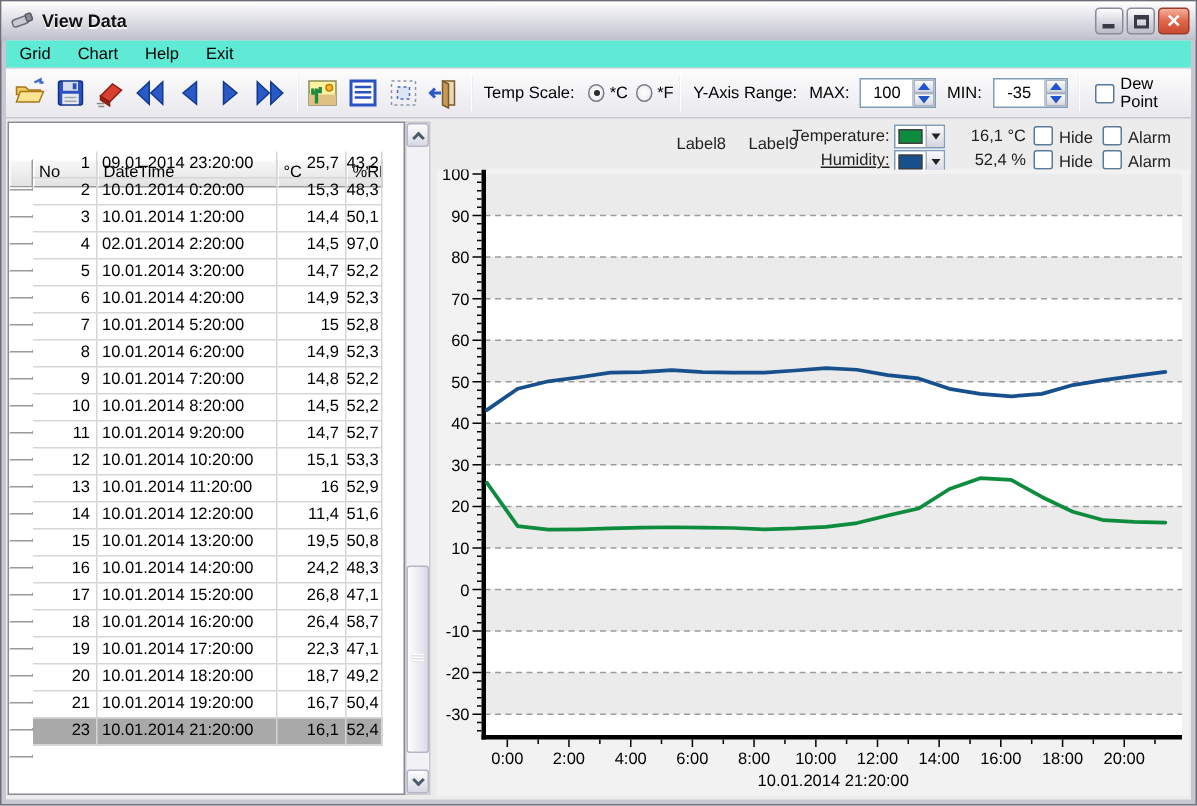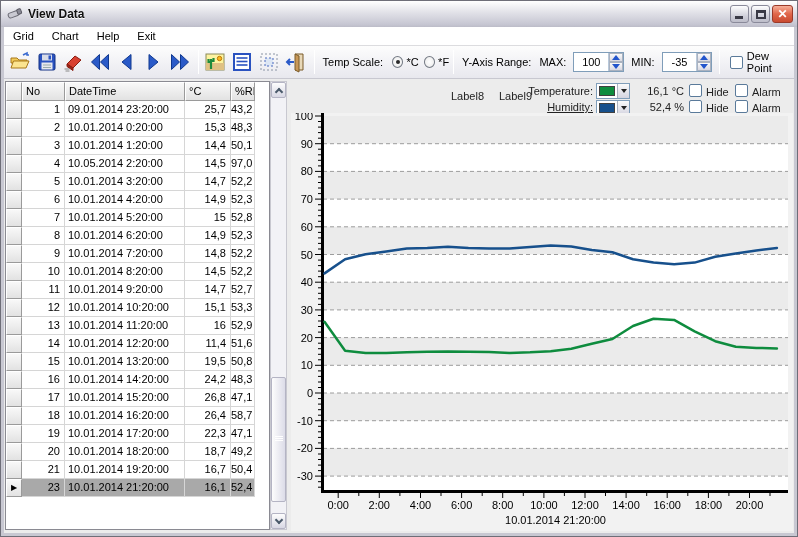--- a/index.html
+++ b/index.html
@@ -14,21 +14,21 @@
   .winbtns { position:absolute; right:4px; top:4px; display:flex; gap:2px; }
   .wbtn { width:19px; height:18px; border:1px solid #8a8a9a; border-radius:3px;
     background:linear-gradient(#fefefe,#d2d2dc 60%,#bdbdc9); position:relative; cursor:default; }
   .wbtn.close { width:21px; border-color:#9a3a2a; background:linear-gradient(#f6b09a,#e0664a 50%,#c94a30); }
   .glyph-min { position:absolute; left:4px; bottom:3px; width:8px; height:3px; background:#3a3a46; }
   .glyph-max { position:absolute; left:4px; top:4px; width:10px; height:9px; border:2px solid #3a3a46; border-top-width:3px; }
   .glyph-close { position:absolute; inset:0; color:#fff; font-weight:bold; font-size:12px; text-align:center; line-height:17px; }
   
   .client { position:absolute; top:26px; left:3px; right:3px; bottom:3px; background:#ececec; }
   
-  .menubar { position:absolute; top:0; left:0; right:0; height:19px; background:#ffffff; border-bottom:1px solid #dcdcdf; display:flex; align-items:center; }
+  .menubar { position:absolute; top:0; left:0; right:0; height:19px; background:#5eead4; border-bottom:1px solid #dcdcdf; display:flex; align-items:center; }
   .menuitem { padding:2px 9px; cursor:default; }
   
   .toolbar { position:absolute; top:19px; left:0; right:0; height:33px;
     background:linear-gradient(#fdfdfd,#e8e8ee); border-bottom:1px solid #c8c8d0;
     display:flex; align-items:center; padding-left:4px; }
   .tbtn { width:26px; height:26px; margin-right:2px; display:flex; align-items:center; justify-content:center; border:1px solid transparent; border-radius:2px; }
   .tsep { width:1px; height:24px; background:#c2c2cc; border-right:1px solid #fff; margin:0 4px; }
   .tlabel { margin:0 4px 0 4px; white-space:nowrap;text-align:center; }
   .radio { width:12px; height:12px; border:1px solid #747a84; border-radius:50%; background:radial-gradient(#fff,#e8e8e8); position:relative; margin:0 3px 0 5px; }
   .radio.checked::after { content:""; position:absolute; left:3px; top:3px; width:4px; height:4px; border-radius:50%; background:#2a2a2a; }
@@ -37,21 +37,21 @@
   .spinbtns { width:15px; border-left:1px solid #b8c8da; display:flex; flex-direction:column; }
   .spinbtn { flex:1; background:linear-gradient(#fafafa,#d8d8e2); border:1px solid #aab2c0; display:flex; align-items:center; justify-content:center; }
   .tri-up { width:0; height:0; border-left:4px solid transparent; border-right:4px solid transparent; border-bottom:5px solid #2255cc; }
   .tri-dn { width:0; height:0; border-left:4px solid transparent; border-right:4px solid transparent; border-top:5px solid #2255cc; }
   .checkbox { width:13px; height:13px; background:#fff; border:1px solid #5a7a9a; border-radius:2px; }
   
   .grid { position:absolute; left:1px; top:54px; width:265px; height:449px; background:#fff; border:1px solid #8a8a92; overflow:hidden; }
   .grow { display:flex; height:18px; }
   .ghead { height:19px; }
   .c { border-right:1px solid #d6d6d6; border-bottom:1px solid #d6d6d6; line-height:17px; overflow:hidden; white-space:nowrap; }
-  .hc, .ind { background:linear-gradient(#f8f8f8,#e2e2e2); border-right:1px solid #9a9a9a; border-bottom:1px solid #9a9a9a; border-top:1px solid #fff; border-left:1px solid #fff; }
+  .hc, .ind { background:linear-gradient(#f8f8f8,#e2e2e2); border-right:1px solid #9a9a9a; border-bottom:1px solid #9a9a9a; border-top:1px solid #fff; border-left:1px solid #fff;margin-top:24px; }
   .hc { padding-left:3px; line-height:17px; }
   .w-ind{ width:16px; } .w-no{ width:43px; } .w-dt{ width:120px; } .w-c{ width:46px; } .w-rh{ width:24px; }
   .num { text-align:right; padding-right:4px; }
   .txt { padding-left:3px; }
   .sel .c:not(.ind) { background:#a9a9a9; }
   .ind { font-size:8px; text-align:center; line-height:16px; color:#000; }
   
   .vscroll { position:absolute; left:266px; top:54px; width:17px; height:449px; background:#f2f2f6; border:1px solid #c8c8d0; }
   .sbtn { position:absolute; left:0; width:15px; height:16px; background:linear-gradient(#fdfdfd,#d8d8e4); border:1px solid #b4b4c4; border-radius:2px; }
   .sb-up { top:0; } .sb-dn { bottom:0; }
@@ -243,21 +243,21 @@
           <div class="grow">
             <div class="c ind w-ind"></div>
             <div class="c num w-no">3</div>
             <div class="c txt w-dt">10.01.2014 1:20:00</div>
             <div class="c num w-c">14,4</div>
             <div class="c num w-rh">50,1</div>
           </div>
           <div class="grow">
             <div class="c ind w-ind"></div>
             <div class="c num w-no">4</div>
-            <div class="c txt w-dt">10.05.2014 2:20:00</div>
+            <div class="c txt w-dt">02.01.2014 2:20:00</div>
             <div class="c num w-c">14,5</div>
             <div class="c num w-rh">97,0</div>
           </div>
           <div class="grow">
             <div class="c ind w-ind"></div>
             <div class="c num w-no">5</div>
             <div class="c txt w-dt">10.01.2014 3:20:00</div>
             <div class="c num w-c">14,7</div>
             <div class="c num w-rh">52,2</div>
           </div>

